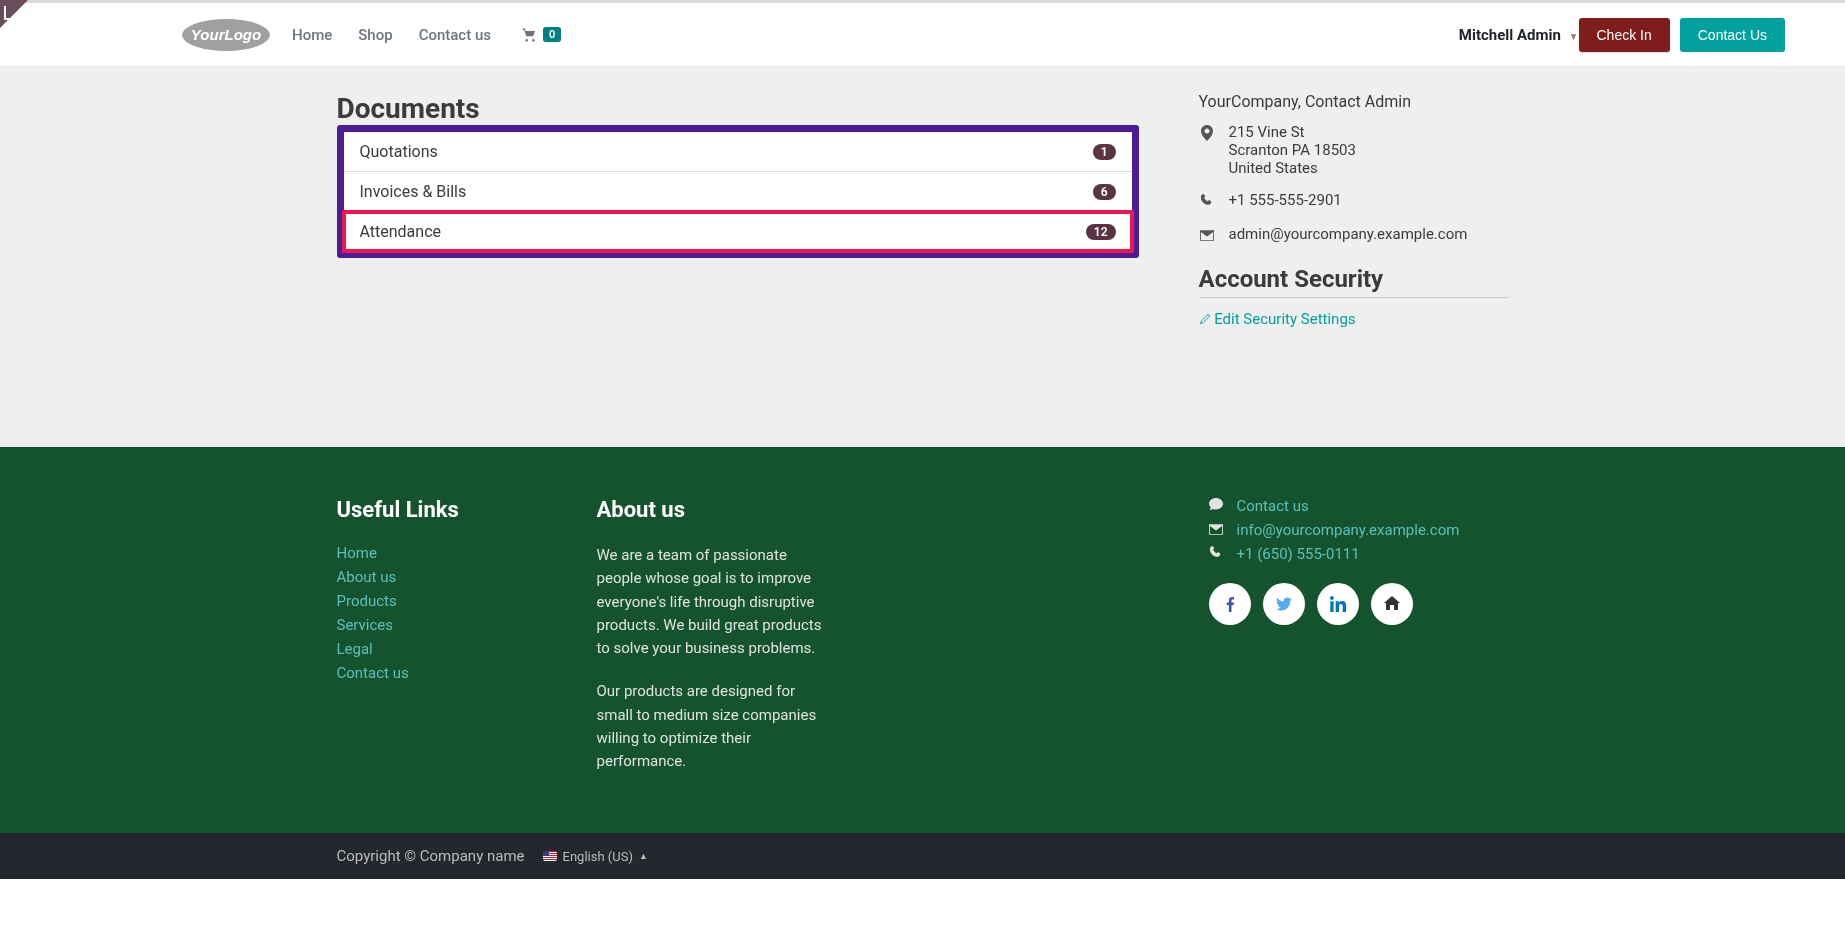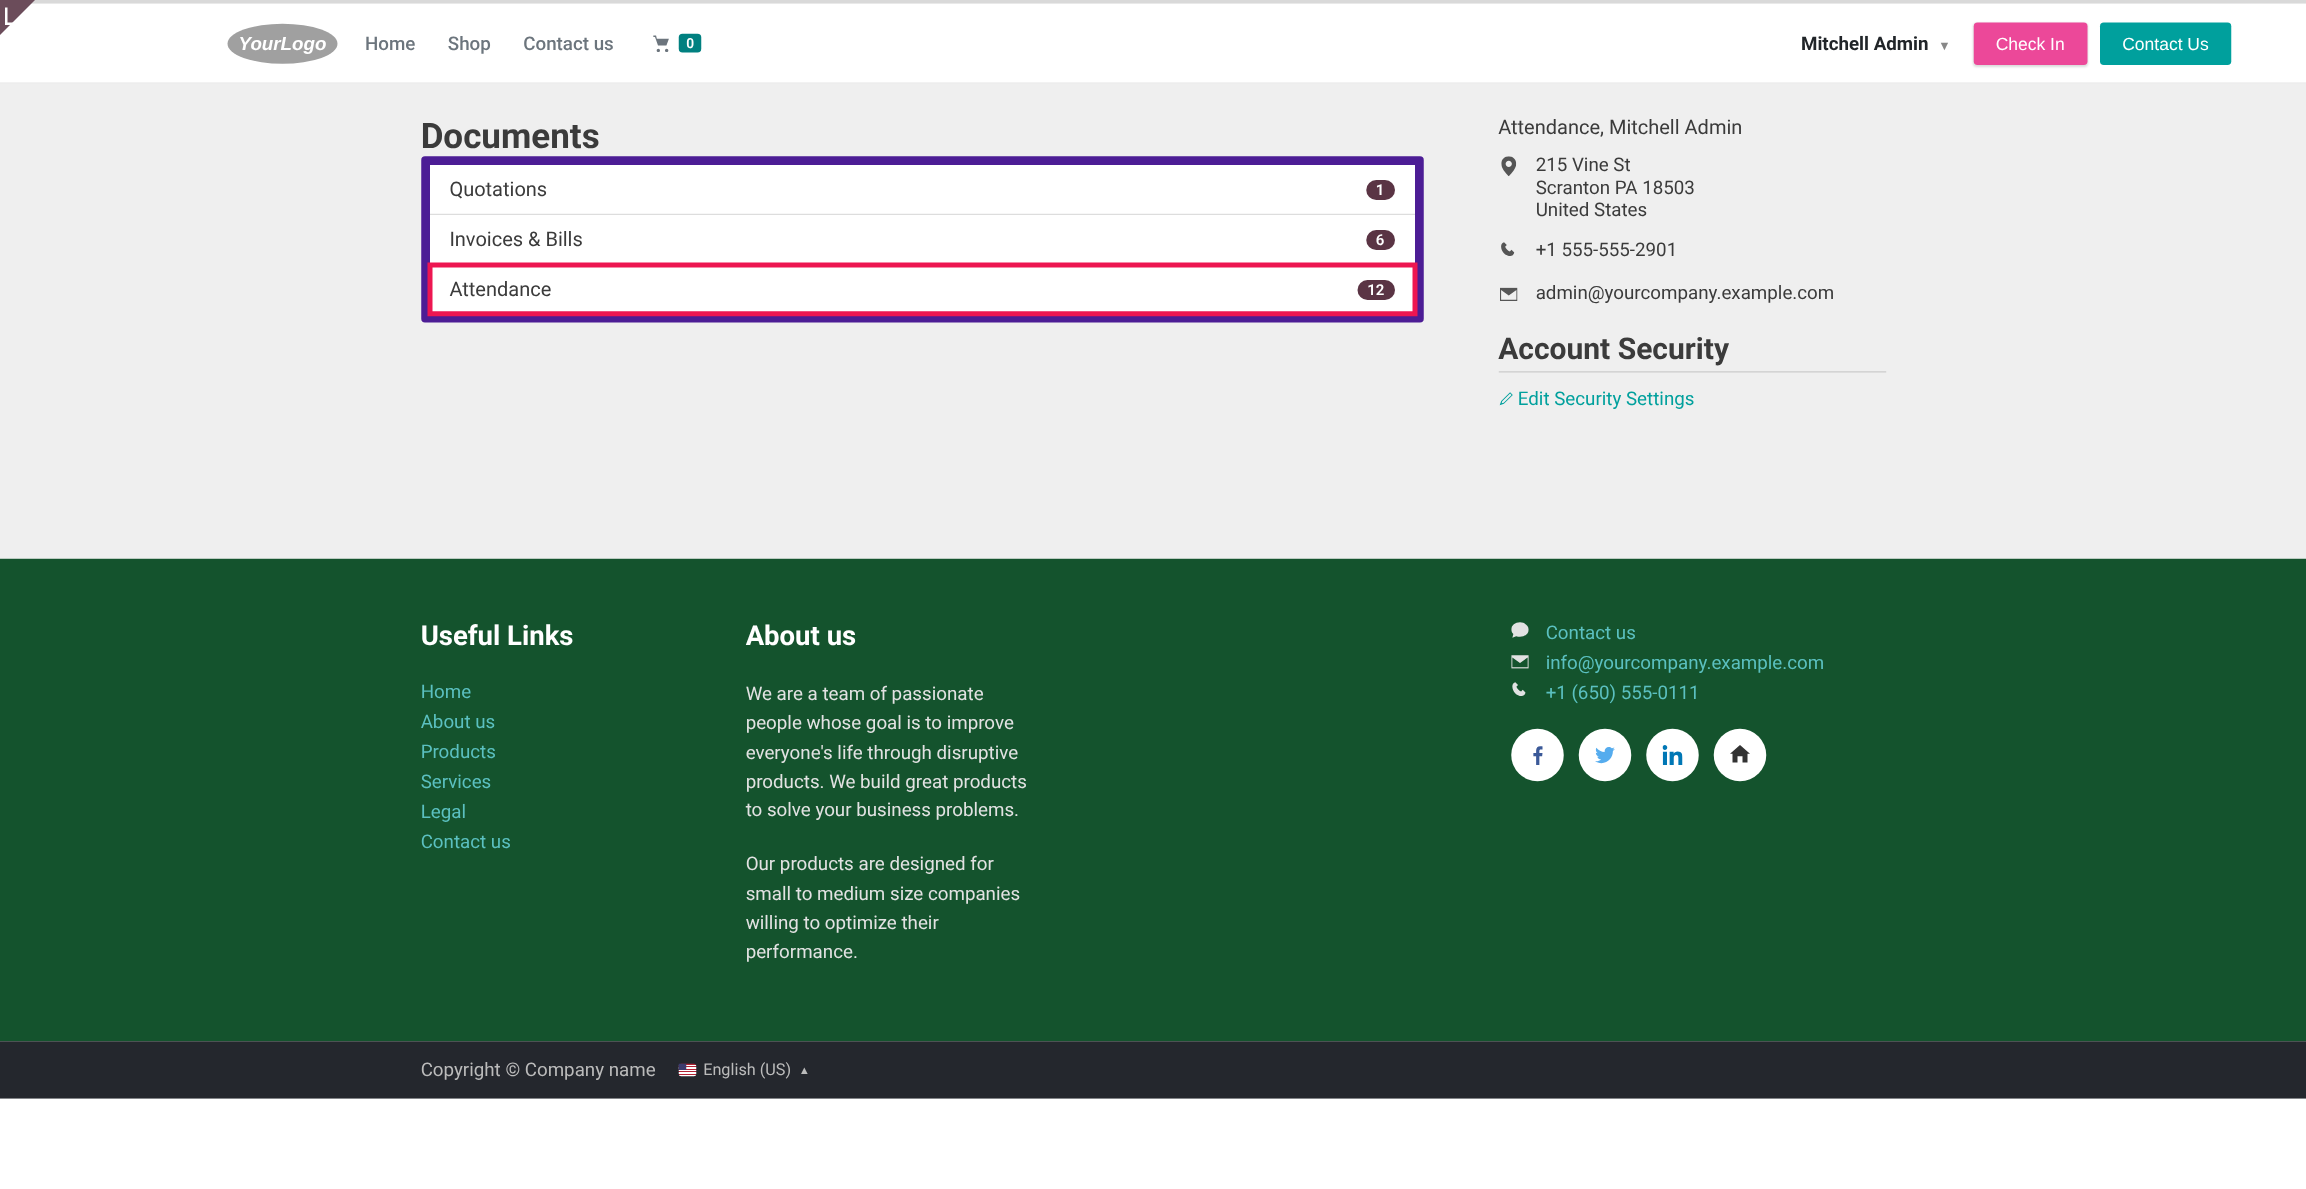--- a/index.html
+++ b/index.html
@@ -15,24 +15,24 @@
 
 
 .header { height:64px; background:#fff; border-bottom:1px solid #e6e6e6; display:flex; align-items:center; padding:0 60px 0 180px; }
 .logo-box { width:92px; height:40px; display:flex; align-items:center; justify-content:center; margin-right:20px; }
 .logo-box svg { width:92px; height:40px; }
 .nav-links { display:flex; gap:26px; }
 .nav-links a { color:#6c757d; font-size:15px; font-weight:500; cursor:pointer; }
 .cart { margin-left:30px; display:flex; align-items:center; color:#6c757d; cursor:pointer; }
 .cart-badge { background:#008080; color:#fff; font-size:11px; padding:1px 6px; border-radius:3px; margin-left:4px; font-weight:600;}
 .spacer { flex:1; }
-.user-drop { color:#212529; font-weight:700; font-size:15px; margin-right:18px; cursor:pointer;}
+.user-drop { color:#212529; font-weight:700; font-size:15px; cursor:pointer;}
 .user-drop .caret { font-size:10px; margin-left:4px; color:#888; }
 .btn { border:none; border-radius:3px; padding:9px 18px; font-size:14px; cursor:pointer; font-weight:500; }
-.btn-checkin { background:#ec4899; color:#fff; margin-right:10px; box-shadow:0 1px 2px rgba(0,0,0,0.15);}
+.btn-checkin { background:#7f1d1d; color:#fff; margin-right:10px; box-shadow:0 1px 2px rgba(0,0,0,0.15);}
 .btn-contact { background:#00a09d; color:#fff; }
 
 
 .body-bg { background:#efefef; padding-bottom:60px; min-height:380px;}
 .content-wrap { max-width:1200px; margin:0 auto; display:flex; padding:25px 14px 0 14px; gap:60px; }
 .left-col { flex:1; min-width:0; }
 .right-col { width:310px; flex-shrink:0; }
 
 .page-title { font-size:28px; font-weight:700; color:#3b3b3b; }
 
@@ -124,21 +124,21 @@
           <span class="badge-count">6</span>
         </div>
         <div class="doc-item highlighted">
           <span>Attendance</span>
           <span class="badge-count">12</span>
         </div>
       </div>
     </div>
 
     <div class="right-col">
-      <div class="details-name">Attendance, Mitchell Admin</div>
+      <div class="details-name">YourCompany, Contact Admin</div>
       <div class="detail-row">
         <span class="ico"><svg width="12" height="16" viewBox="0 0 12 16" fill="#555">
               <path d="M6 0C2.7 0 0 2.7 0 6c0 4.5 6 10 6 10s6-5.5 6-10c0-3.3-2.7-6-6-6zm0 8.5C4.6 8.5 3.5 7.4 3.5 6S4.6 3.5 6 3.5 8.5 4.6 8.5 6 7.4 8.5 6 8.5z"></path>
             </svg></span>
         <span>
           <span>215 Vine St</span><br>
           <span>Scranton PA 18503</span><br>
           <span>United States</span>
         </span>
       </div>

